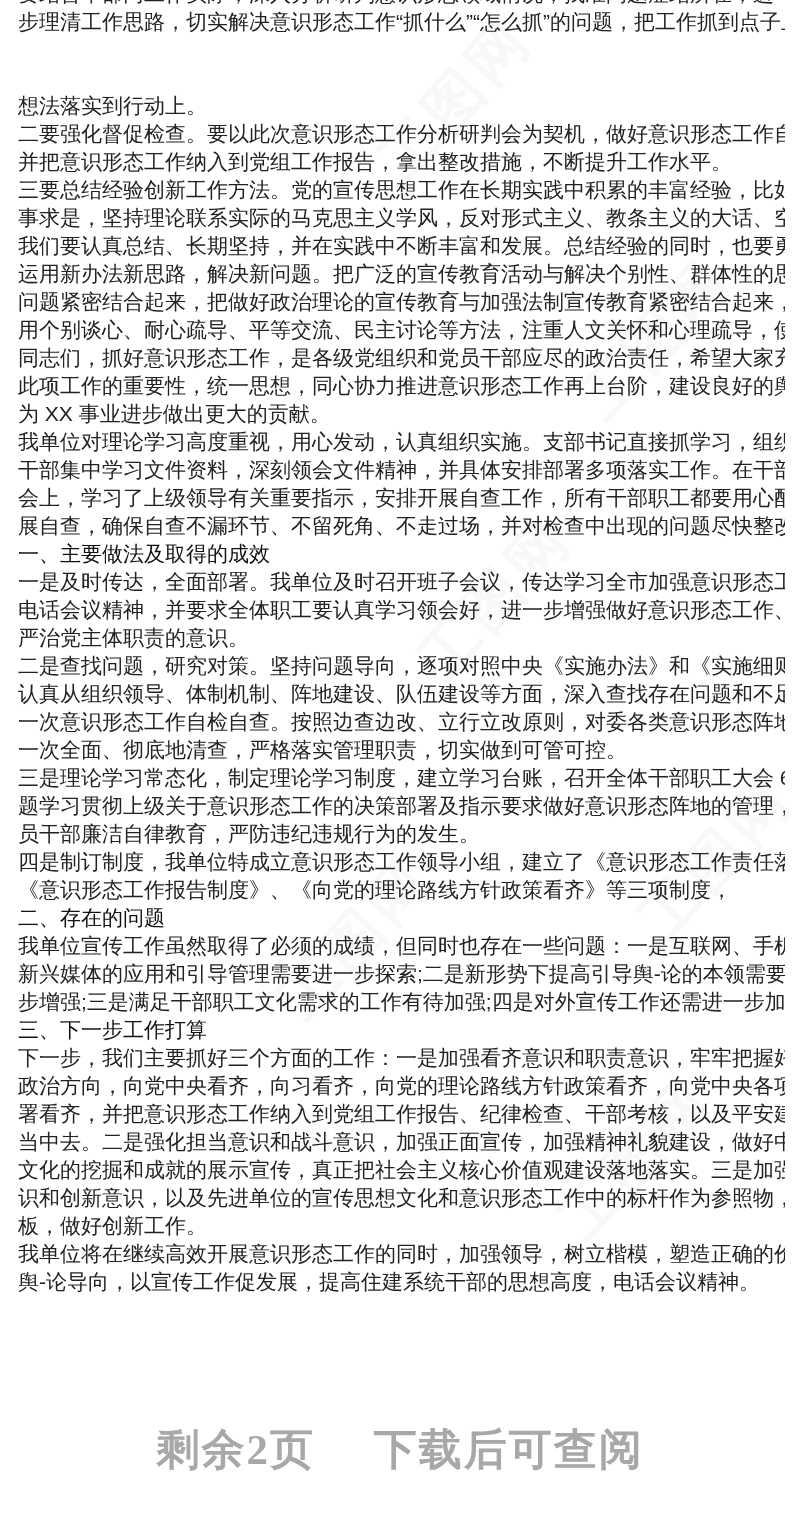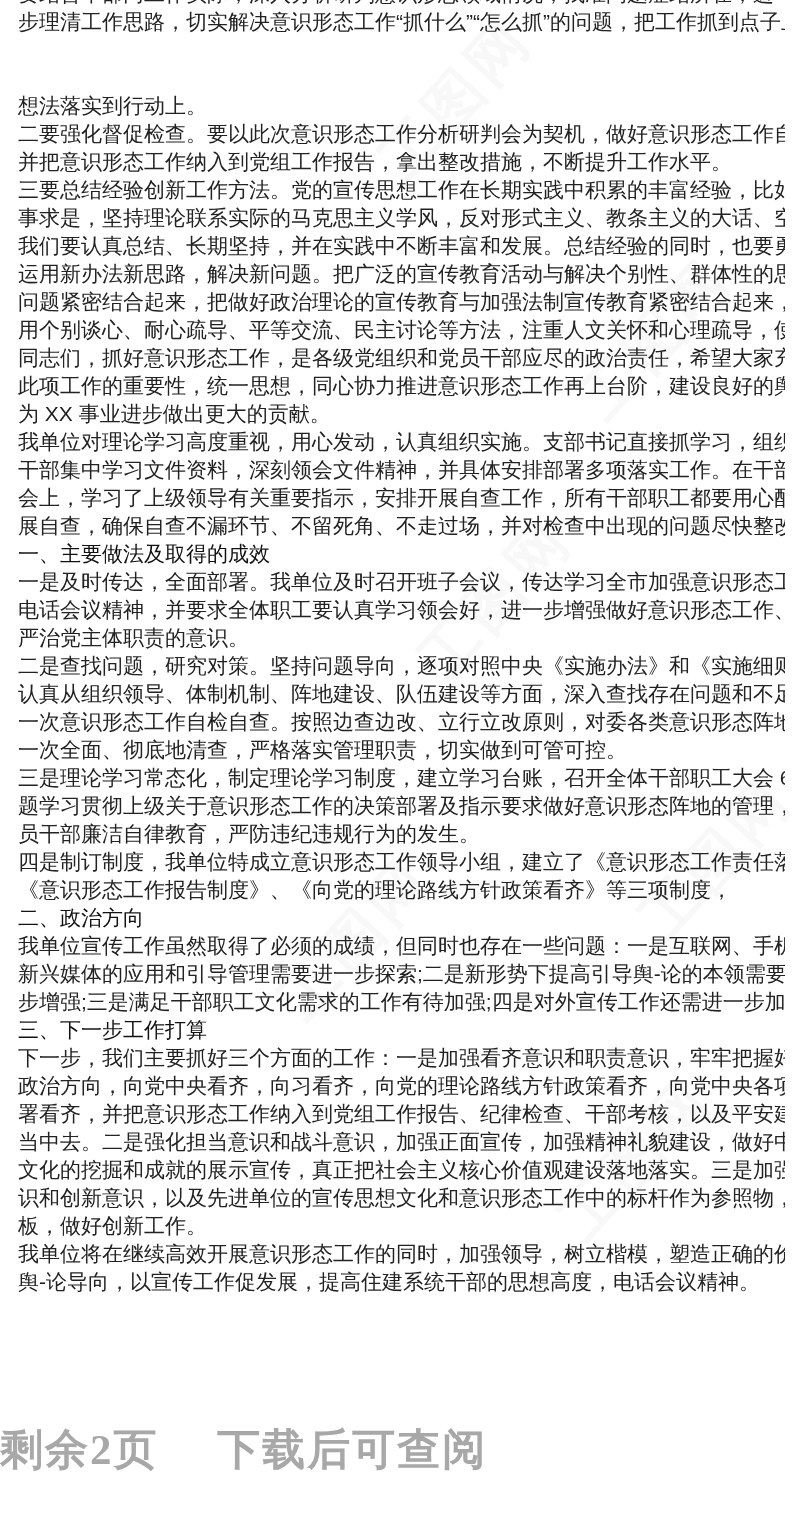--- a/index.html
+++ b/index.html
@@ -41,20 +41,21 @@
     white-space:nowrap;
     pointer-events:none;
     font-weight:bold;
     letter-spacing:6px;
   }
   .footer-banner{
     position:absolute;
     top:1421px;
     left:0;
     width:100%;
+    text-align:center;
     font-family:"Liberation Serif","DejaVu Serif",serif;
     font-weight:bold;
     font-size:43px;
     color:#a8a8a8;
     letter-spacing:2px;
   }
   .footer-banner .seg{display:inline-block;}
   .footer-banner .seg + .seg{margin-left:46px;}
 </style>
 </head>
@@ -96,21 +97,21 @@
       <div class="line body">严治党主体职责的意识。</div>
       <div class="line body">二是查找问题，研究对策。坚持问题导向，逐项对照中央《实施办法》和《实施细则》要求，</div>
       <div class="line body">认真从组织领导、体制机制、阵地建设、队伍建设等方面，深入查找存在问题和不足进行了</div>
       <div class="line body">一次意识形态工作自检自查。按照边查边改、立行立改原则，对委各类意识形态阵地进行了</div>
       <div class="line body">一次全面、彻底地清查，严格落实管理职责，切实做到可管可控。</div>
       <div class="line body">三是理论学习常态化，制定理论学习制度，建立学习台账，召开全体干部职工大会 6 次，专</div>
       <div class="line body">题学习贯彻上级关于意识形态工作的决策部署及指示要求做好意识形态阵地的管理，开展党</div>
       <div class="line body">员干部廉洁自律教育，严防违纪违规行为的发生。</div>
       <div class="line body">四是制订制度，我单位特成立意识形态工作领导小组，建立了《意识形态工作责任落实制度》</div>
       <div class="line body">《意识形态工作报告制度》、《向党的理论路线方针政策看齐》等三项制度，</div>
-      <div class="line heading">二、政治方向</div>
+      <div class="line heading">二、存在的问题</div>
       <div class="line body">我单位宣传工作虽然取得了必须的成绩，但同时也存在一些问题：一是互联网、手机微信等</div>
       <div class="line body">新兴媒体的应用和引导管理需要进一步探索;二是新形势下提高引导舆-论的本领需要进一</div>
       <div class="line body">步增强;三是满足干部职工文化需求的工作有待加强;四是对外宣传工作还需进一步加强。</div>
       <div class="line heading">三、下一步工作打算</div>
       <div class="line body">下一步，我们主要抓好三个方面的工作：一是加强看齐意识和职责意识，牢牢把握好正确的</div>
       <div class="line body">政治方向，向党中央看齐，向习看齐，向党的理论路线方针政策看齐，向党中央各项决策部</div>
       <div class="line body">署看齐，并把意识形态工作纳入到党组工作报告、纪律检查、干部考核，以及平安建设考核</div>
       <div class="line body">当中去。二是强化担当意识和战斗意识，加强正面宣传，加强精神礼貌建设，做好中国传统</div>
       <div class="line body">文化的挖掘和成就的展示宣传，真正把社会主义核心价值观建设落地落实。三是加强短板意</div>
       <div class="line body">识和创新意识，以及先进单位的宣传思想文化和意识形态工作中的标杆作为参照物，补齐短</div>

